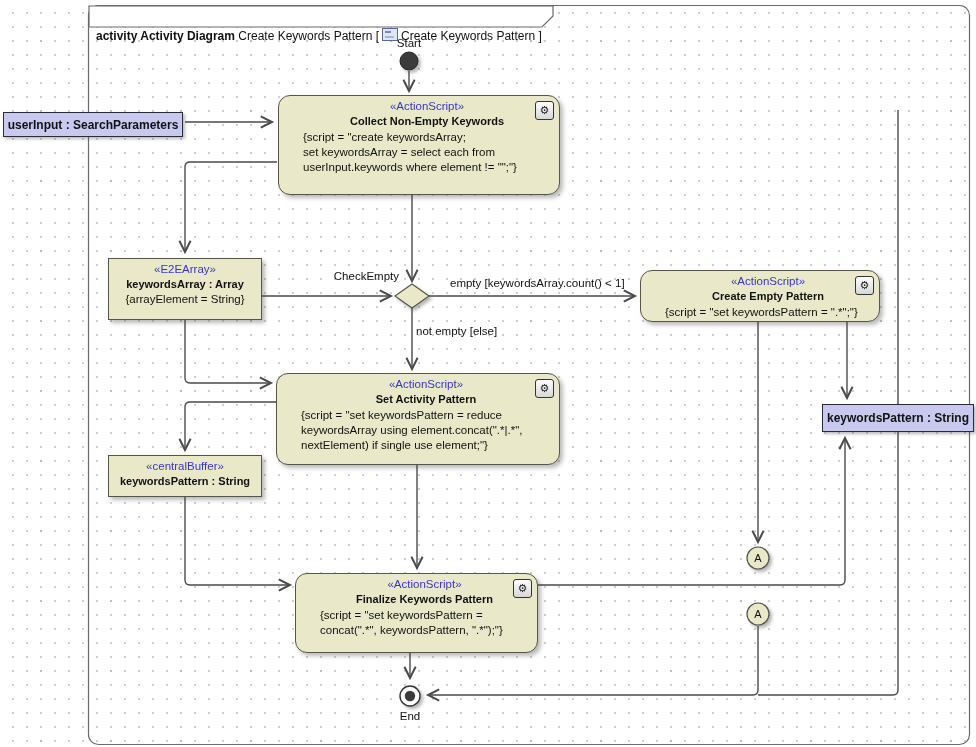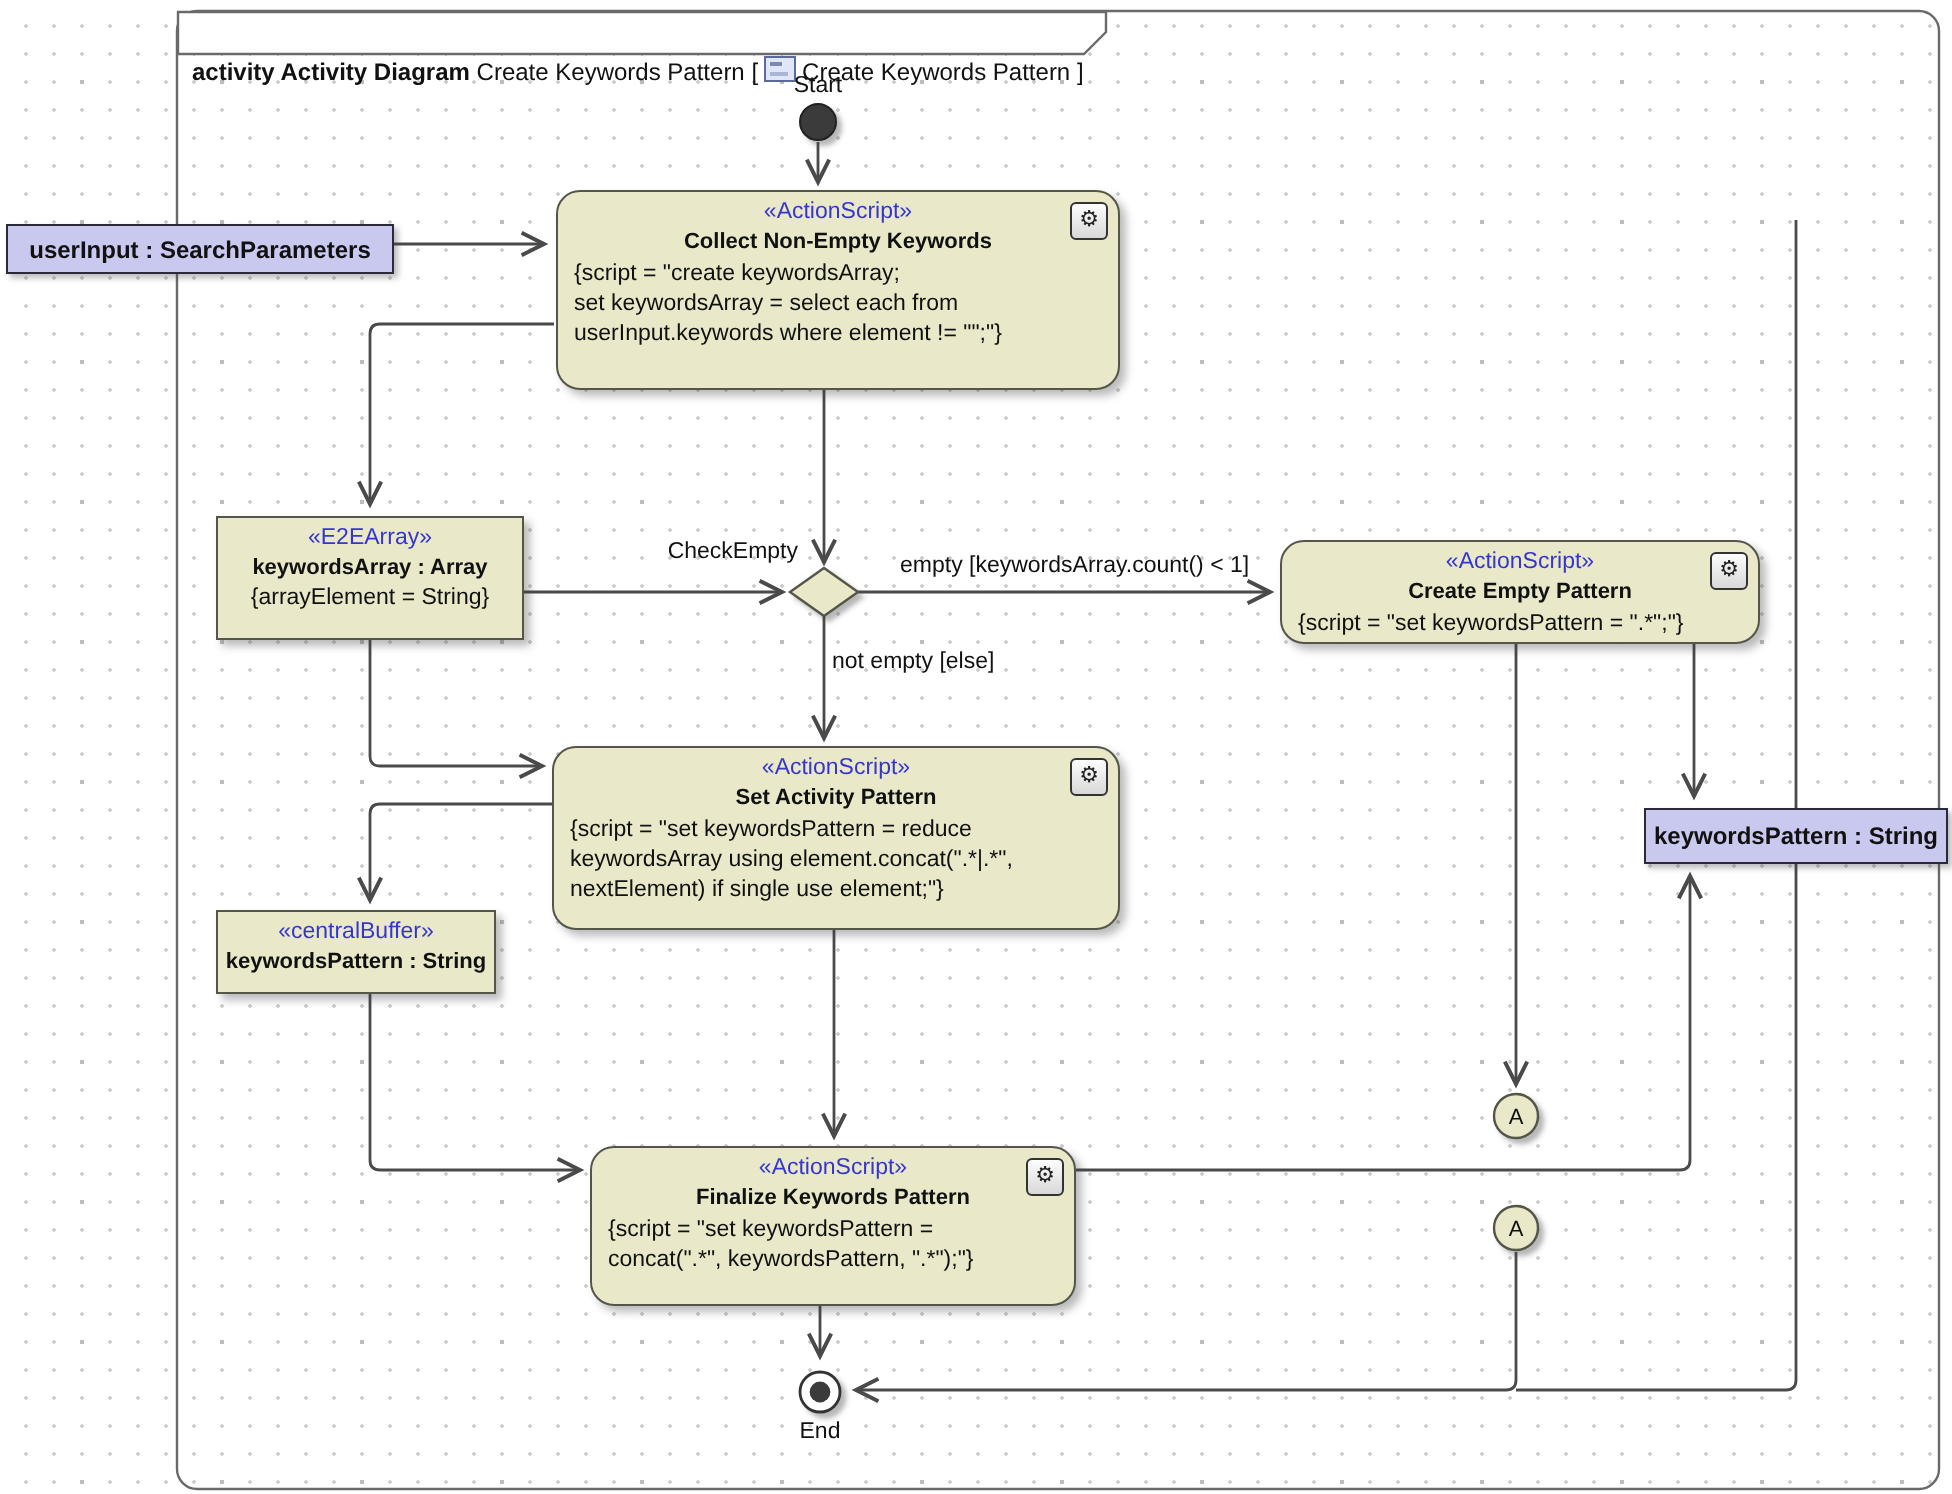--- a/index.html
+++ b/index.html
@@ -7,21 +7,21 @@
   #canvas{position:relative;width:976px;height:747px;overflow:hidden;
     background-color:#ffffff;
     background-image:
       radial-gradient(#bdbdbd 1.1px, transparent 1.3px),
       radial-gradient(#cfcfcf 0.8px, transparent 1px);
     background-size:70px 70px, 14px 14px;
     background-position:6px 6px, 6px 6px;}
   svg.layer{position:absolute;left:0;top:0;}
   .node{position:absolute;box-sizing:border-box;font-size:11px;color:#111;}
   .action{background:#e9e9c9;border:1px solid #55554a;border-radius:12px;
-    box-shadow:3px 3px 4px rgba(60,60,60,.35);padding-top:3px;}
+    box-shadow:3px 3px 4px rgba(60,60,60,.35);padding-top:3px;padding-left:16px;}
   .objnode{background:#e9e9c9;border:1px solid #55554a;
     box-shadow:3px 3px 4px rgba(60,60,60,.35);padding-top:3px;}
   .param{background:#c9c9f0;border:1px solid #2a2a3a;
     box-shadow:2px 2px 3px rgba(60,60,60,.35);
     display:flex;align-items:center;justify-content:center;
     font-weight:bold;font-size:12px;}
   .stereo{color:#3636cc;text-align:center;line-height:15px;font-size:11.5px;}
   .nname{font-weight:bold;text-align:center;line-height:15px;font-size:11px;}
   .script{white-space:pre-line;text-align:left;padding:1px 8px 0 8px;line-height:15px;font-size:11.5px;}
   .gear{position:absolute;top:5px;right:5px;width:17px;height:17px;
@@ -94,21 +94,21 @@
   <div id="tab-text">
     <b>activity Activity Diagram</b>
     <span>Create Keywords Pattern</span>
     <span>[</span><span class="dicon"></span><span>Create Keywords Pattern</span>
     <span>]</span>
   </div>
 
   <div class="nodelabel" style="left:379px;top:37px;width:60px;">Start</div>
   <div class="nodelabel" style="left:380px;top:710px;width:60px;">End</div>
 
-  <div class="node param" style="left:3px;top:112px;width:194px;height:25px;">
+  <div class="node param" style="left:3px;top:112px;width:180px;height:25px;">
     <span>userInput : SearchParameters</span>
   </div>
 
   <div class="node action" style="left:278px;top:95px;width:282px;height:100px;">
     <div class="stereo">«ActionScript»</div>
     <div class="nname">Collect Non-Empty Keywords</div>
     <div class="script">{script = "create keywordsArray;
 set keywordsArray = select each from
 userInput.keywords where element != "";"}</div>
     <div class="gear">
@@ -135,21 +135,21 @@
     <div class="stereo">«ActionScript»</div>
     <div class="nname">Set Activity Pattern</div>
     <div class="script">{script = "set keywordsPattern = reduce
 keywordsArray using element.concat(".*|.*",
 nextElement) if single use element;"}</div>
     <div class="gear">
         <span>⚙</span>
       </div>
   </div>
 
-  <div class="node objnode" style="left:108px;top:455px;width:140px;height:42px;">
+  <div class="node objnode" style="left:108px;top:455px;width:154px;height:42px;">
     <div class="stereo">«centralBuffer»</div>
     <div class="nname">keywordsPattern : String</div>
   </div>
 
   <div class="node param" style="left:822px;top:404px;width:152px;height:28px;">
     <span>keywordsPattern : String</span>
   </div>
 
   <div class="node action" style="left:295px;top:573px;width:243px;height:80px;">
     <div class="stereo">«ActionScript»</div>

